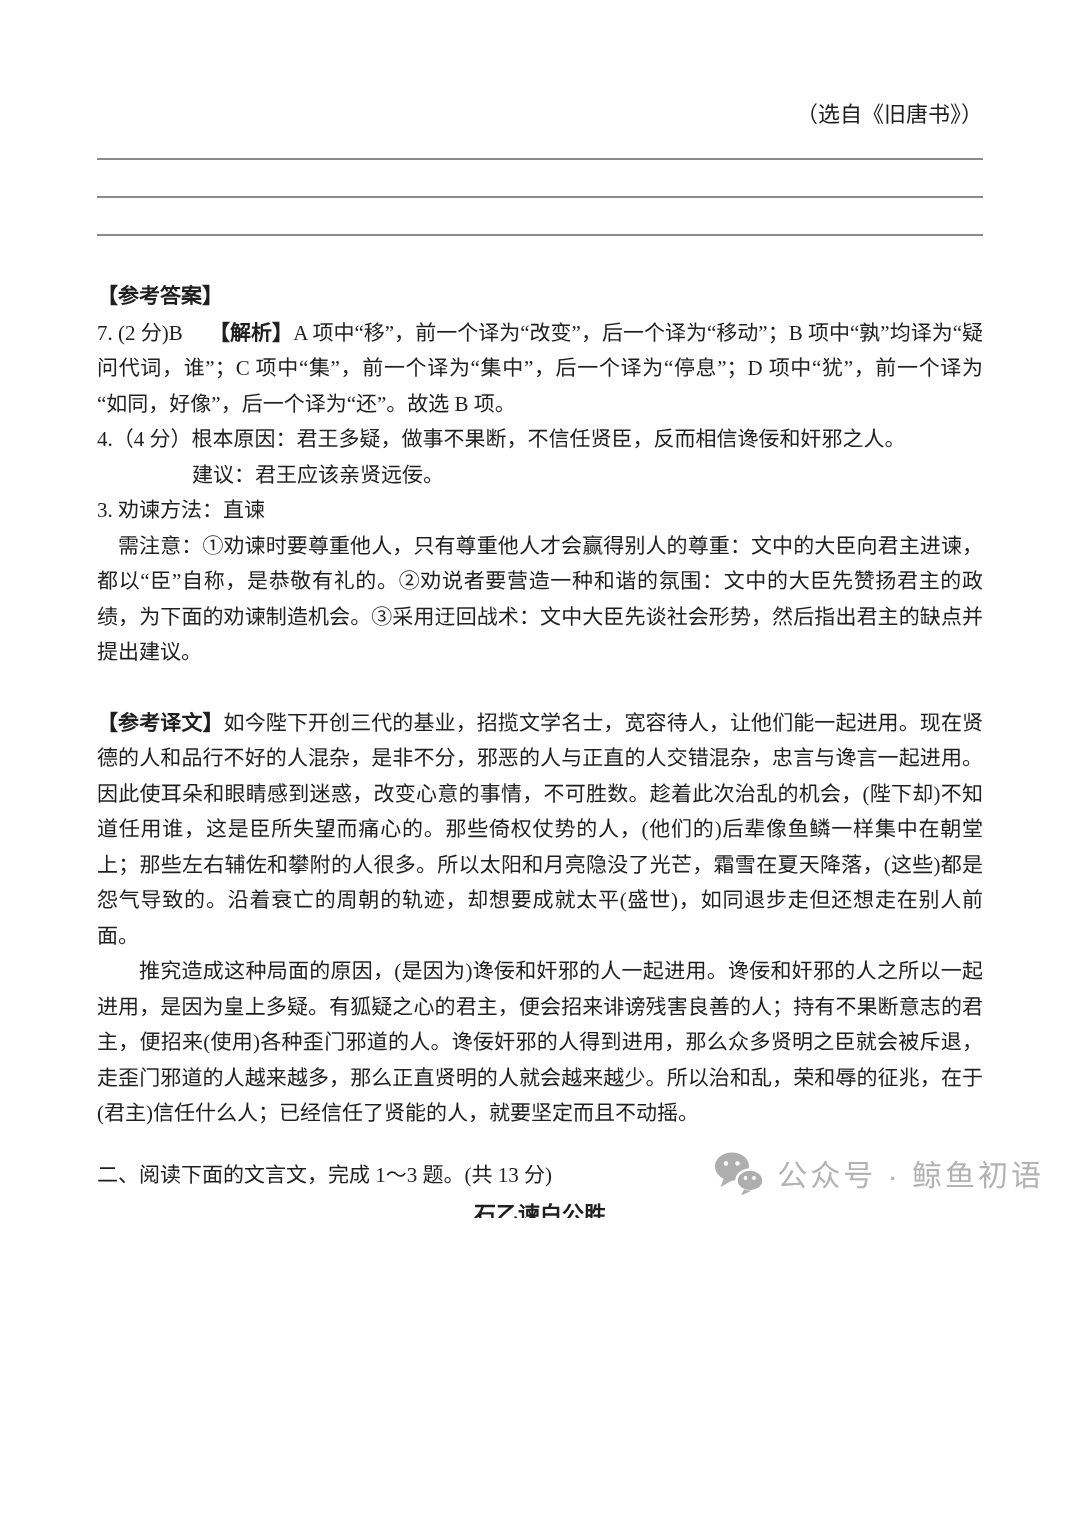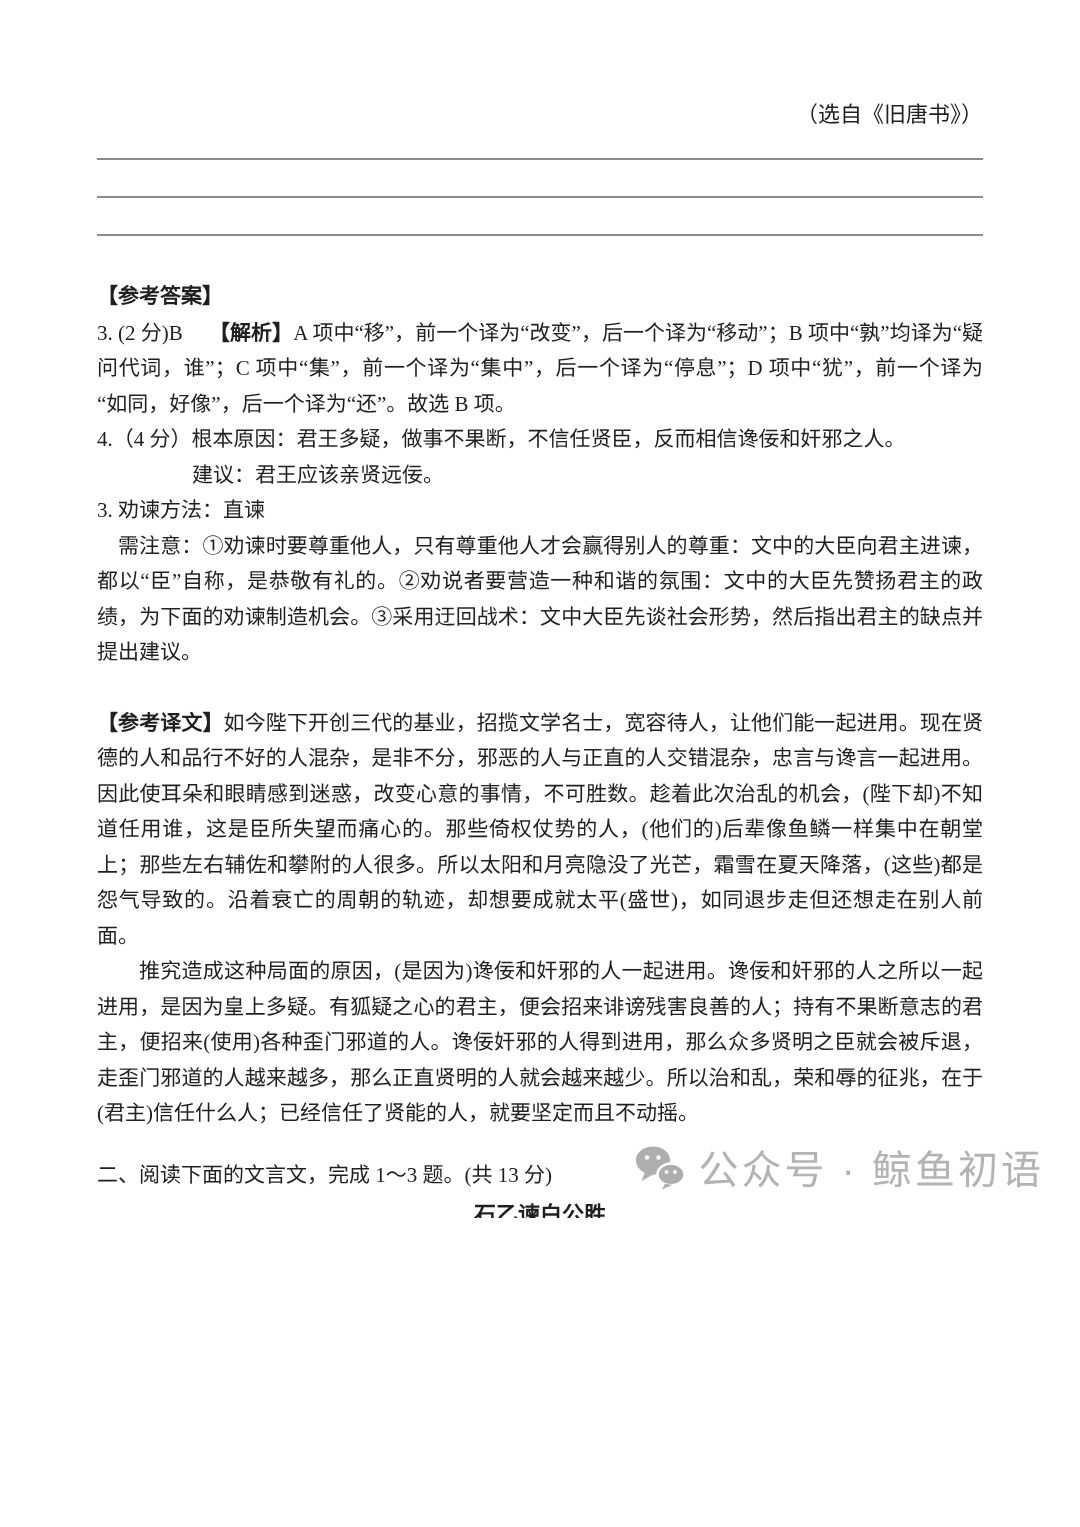--- a/index.html
+++ b/index.html
@@ -29,40 +29,40 @@
   .indent-2em{text-indent:42px;}
   .trans-start{margin-top:34px;}
   .section-header{margin-top:26px;}
   .center-title{text-align:center;margin-top:4px;font-size:22px;font-weight:bold;}
   .kai{font-style:italic;}
   .footer-mark{
     position:absolute;right:36px;bottom:22px;
     display:flex;align-items:center;gap:12px;
     color:#b3b3b3;
     font-family:"Liberation Sans","DejaVu Sans",sans-serif;
-    font-size:40px;letter-spacing:3px;
+    font-size:30px;letter-spacing:3px;
     user-select:none;
   }
   .wechat-icon{width:52px;height:46px;flex:0 0 auto;}
 </style>
 </head>
 <body>
 
 <div class="page">
   <div class="content">
 
     <div class="source-note">（选自《旧唐书》）</div>
 
     <div class="rule first"></div>
     <div class="rule"></div>
     <div class="rule"></div>
 
     <p class="heading"><span class="b">【参考答案】</span></p>
 
-    <p><span>3. (2 分)B　 </span><span class="b">【解析】</span><span>A 项中“移”，前一个译为“改变”，后一个译为“移动”；B 项中“孰”均译为“疑问代词，谁”；C 项中“集”，前一个译为“集中”，后一个译为“停息”；D 项中“犹”，前一个译为“如同，好像”，后一个译为“还”。故选 B 项。</span></p>
+    <p><span>7. (2 分)B　 </span><span class="b">【解析】</span><span>A 项中“移”，前一个译为“改变”，后一个译为“移动”；B 项中“孰”均译为“疑问代词，谁”；C 项中“集”，前一个译为“集中”，后一个译为“停息”；D 项中“犹”，前一个译为“如同，好像”，后一个译为“还”。故选 B 项。</span></p>
     <p><span>4.（4 分）根本原因：君王多疑，做事不果断，不信任贤臣，反而相信谗佞和奸邪之人。</span></p>
     <p class="indent-advice"><span>建议：君王应该亲贤远佞。</span></p>
     <p><span>3. 劝谏方法：直谏</span></p>
     <p class="indent-1em"><span>需注意：①劝谏时要尊重他人，只有尊重他人才会赢得别人的尊重：文中的大臣向君主进谏，都以“臣”自称，是恭敬有礼的。②劝说者要营造一种和谐的氛围：文中的大臣先赞扬君主的政绩，为下面的劝谏制造机会。③采用迂回战术：文中大臣先谈社会形势，然后指出君主的缺点并提出建议。</span></p>
 
     <p class="trans-start"><span class="b">【参考译文】</span><span>如今陛下开创三代的基业，招揽文学名士，宽容待人，让他们能一起进用。现在贤德的人和品行不好的人混杂，是非不分，邪恶的人与正直的人交错混杂，忠言与谗言一起进用。因此使耳朵和眼睛感到迷惑，改变心意的事情，不可胜数。趁着此次治乱的机会，(陛下却)不知道任用谁，这是臣所失望而痛心的。那些倚权仗势的人，(他们的)后辈像鱼鳞一样集中在朝堂上；那些左右辅佐和攀附的人很多。所以太阳和月亮隐没了光芒，霜雪在夏天降落，(这些)都是怨气导致的。沿着衰亡的周朝的轨迹，却想要成就太平(盛世)，如同退步走但还想走在别人前面。</span></p>
     <p class="indent-2em"><span>推究造成这种局面的原因，(是因为)谗佞和奸邪的人一起进用。谗佞和奸邪的人之所以一起进用，是因为皇上多疑。有狐疑之心的君主，便会招来诽谤残害良善的人；持有不果断意志的君主，便招来(使用)各种歪门邪道的人。谗佞奸邪的人得到进用，那么众多贤明之臣就会被斥退，走歪门邪道的人越来越多，那么正直贤明的人就会越来越少。所以治和乱，荣和辱的征兆，在于(君主)信任什么人；已经信任了贤能的人，就要坚定而且不动摇。</span></p>
 
     <p class="section-header"><span>二、阅读下面的文言文，完成 1～3 题。(共 13 分)</span></p>
     <p class="center-title"><span>石乙谏白公胜</span></p>

